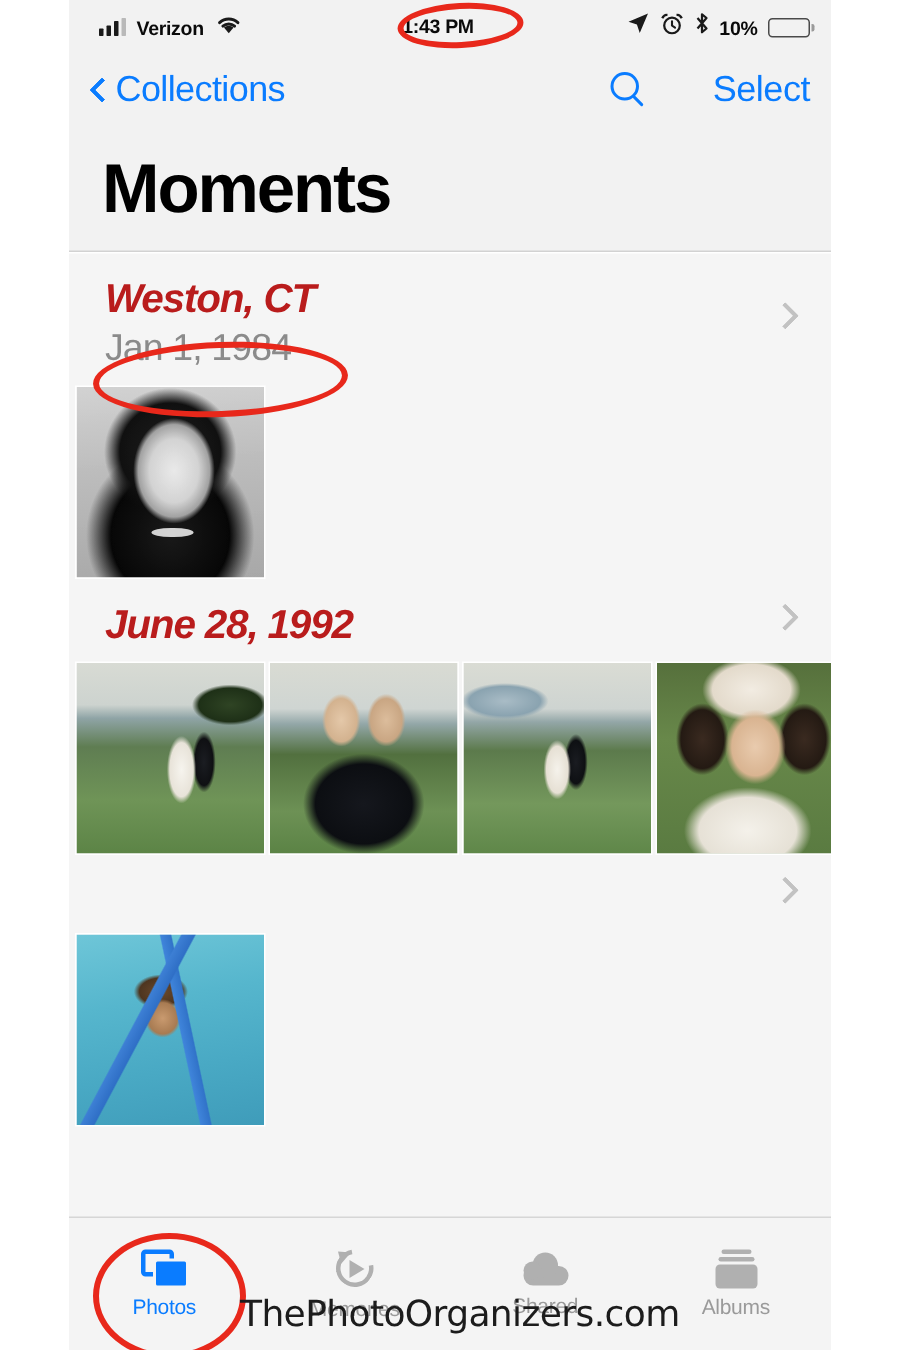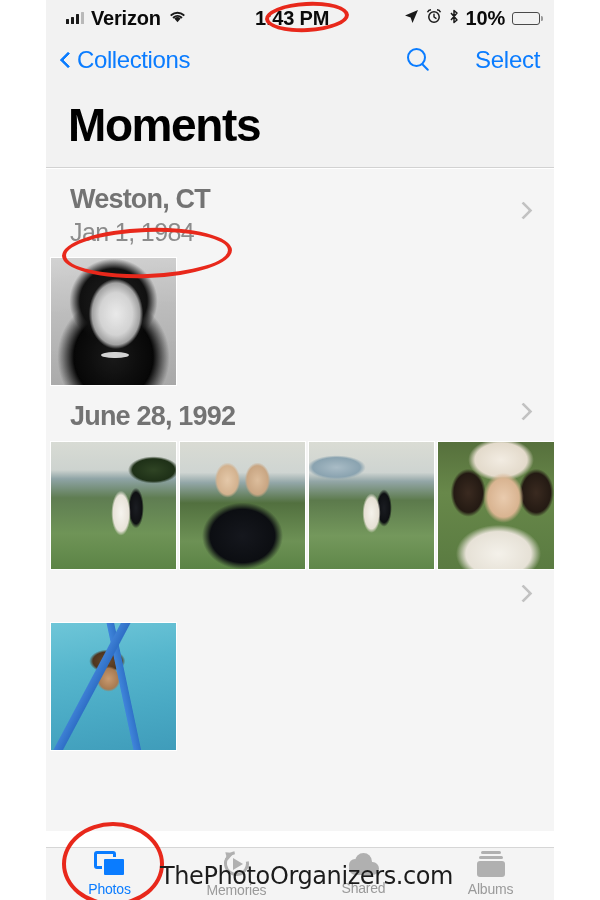--- a/index.html
+++ b/index.html
@@ -16,21 +16,21 @@
   }
   
   .statusbar {
     position:absolute; left:46px; top:0; width:508px; height:36px;
     background:#f2f2f2;
     display:flex; align-items:center;
   }
   .sb-left { display:flex; align-items:center; gap:7px; margin-left:20px; }
   .sb-center { position:absolute; left:0; right:16px; text-align:center; }
   .sb-right { position:absolute; right:14px; display:flex; align-items:center; gap:7px; }
-  .sb-text { font-size:20px; font-weight:bold; color:#0a0a0a; letter-spacing:-0.2px; }
+  .sb-text { font-size:13px; font-weight:bold; color:#0a0a0a; letter-spacing:-0.2px; }
   .bars { display:flex; align-items:flex-end; gap:2px; height:12px; }
   .bars i { display:block; width:3px; background:#1a1a1a; border-radius:0.5px; }
   .bars i:nth-child(1){ height:5px; }
   .bars i:nth-child(2){ height:7px; }
   .bars i:nth-child(3){ height:10px; }
   .bars i:nth-child(4){ height:12px; background:#b9b9b9; }
   .battery {
     width:28px; height:13px; border:1.6px solid #4a4a4a; border-radius:3px;
     position:relative; padding:1.5px;
   }
@@ -74,22 +74,23 @@
   
   .content {
     position:absolute; left:46px; top:169px; width:508px; height:662px;
     background:#f5f5f5; overflow:hidden;
   }
   .moment { position:relative; }
   .moment-head {
     position:relative; padding:16px 16px 10px 24px; min-height:52px;
   }
   .moment-title {
-    font-size:27px; font-weight:bold; color:#737373; letter-spacing:-0.8px;
+    font-size:27px; font-weight:bold; color:#b91c1c; letter-spacing:-0.8px;
     line-height:1.1;
+    font-style:italic;
   }
   .moment-sub {
     font-size:25px; color:#8b8b8b; letter-spacing:-0.6px; margin-top:3px;
   }
   .disclosure {
     position:absolute; right:24px; top:50%; margin-top:-9px;
     width:13px; height:13px;
     border-right:3px solid #c2c2c2; border-top:3px solid #c2c2c2;
     transform:rotate(45deg); border-radius:1px; cursor:pointer;
   }
@@ -146,21 +147,21 @@
   .ph-pool {
     background:
       linear-gradient(118deg, transparent 36%, #3d7fd4 36.6%, #2f6fc6 41%, transparent 41.6%),
       linear-gradient(78deg, transparent 54%, #3f84da 54.6%, #3173c9 59%, transparent 59.6%),
       radial-gradient(ellipse 15px 16px at 46% 44%, #c99a6f 0%, #a87b52 65%, transparent 80%),
       radial-gradient(ellipse 22px 14px at 45% 30%, #6b4a2c 0%, #4e351f 65%, transparent 82%),
       linear-gradient(170deg,#6ec6d8 0%,#56b6cd 35%,#49a9c4 68%,#3f9cba 100%);
   }
   
   .tabbar {
-    position:absolute; left:46px; bottom:0; width:508px; height:53px;
+    position:absolute; left:46px; bottom:0; width:508px; height:89px;
     background:#f4f4f4; border-top:1px solid #d6d6d6;
     display:flex; align-items:center;
   }
   .tab {
     flex:1; display:flex; flex-direction:column; align-items:center;
     justify-content:center; gap:4px; cursor:pointer; height:100%;
   }
   .tab-label { font-size:14px; letter-spacing:-0.2px; color:#9a9a9a; }
   .tab.active .tab-label { color:#0a7cff; }
   .ic-photos { width:32px; height:26px; position:relative; }

